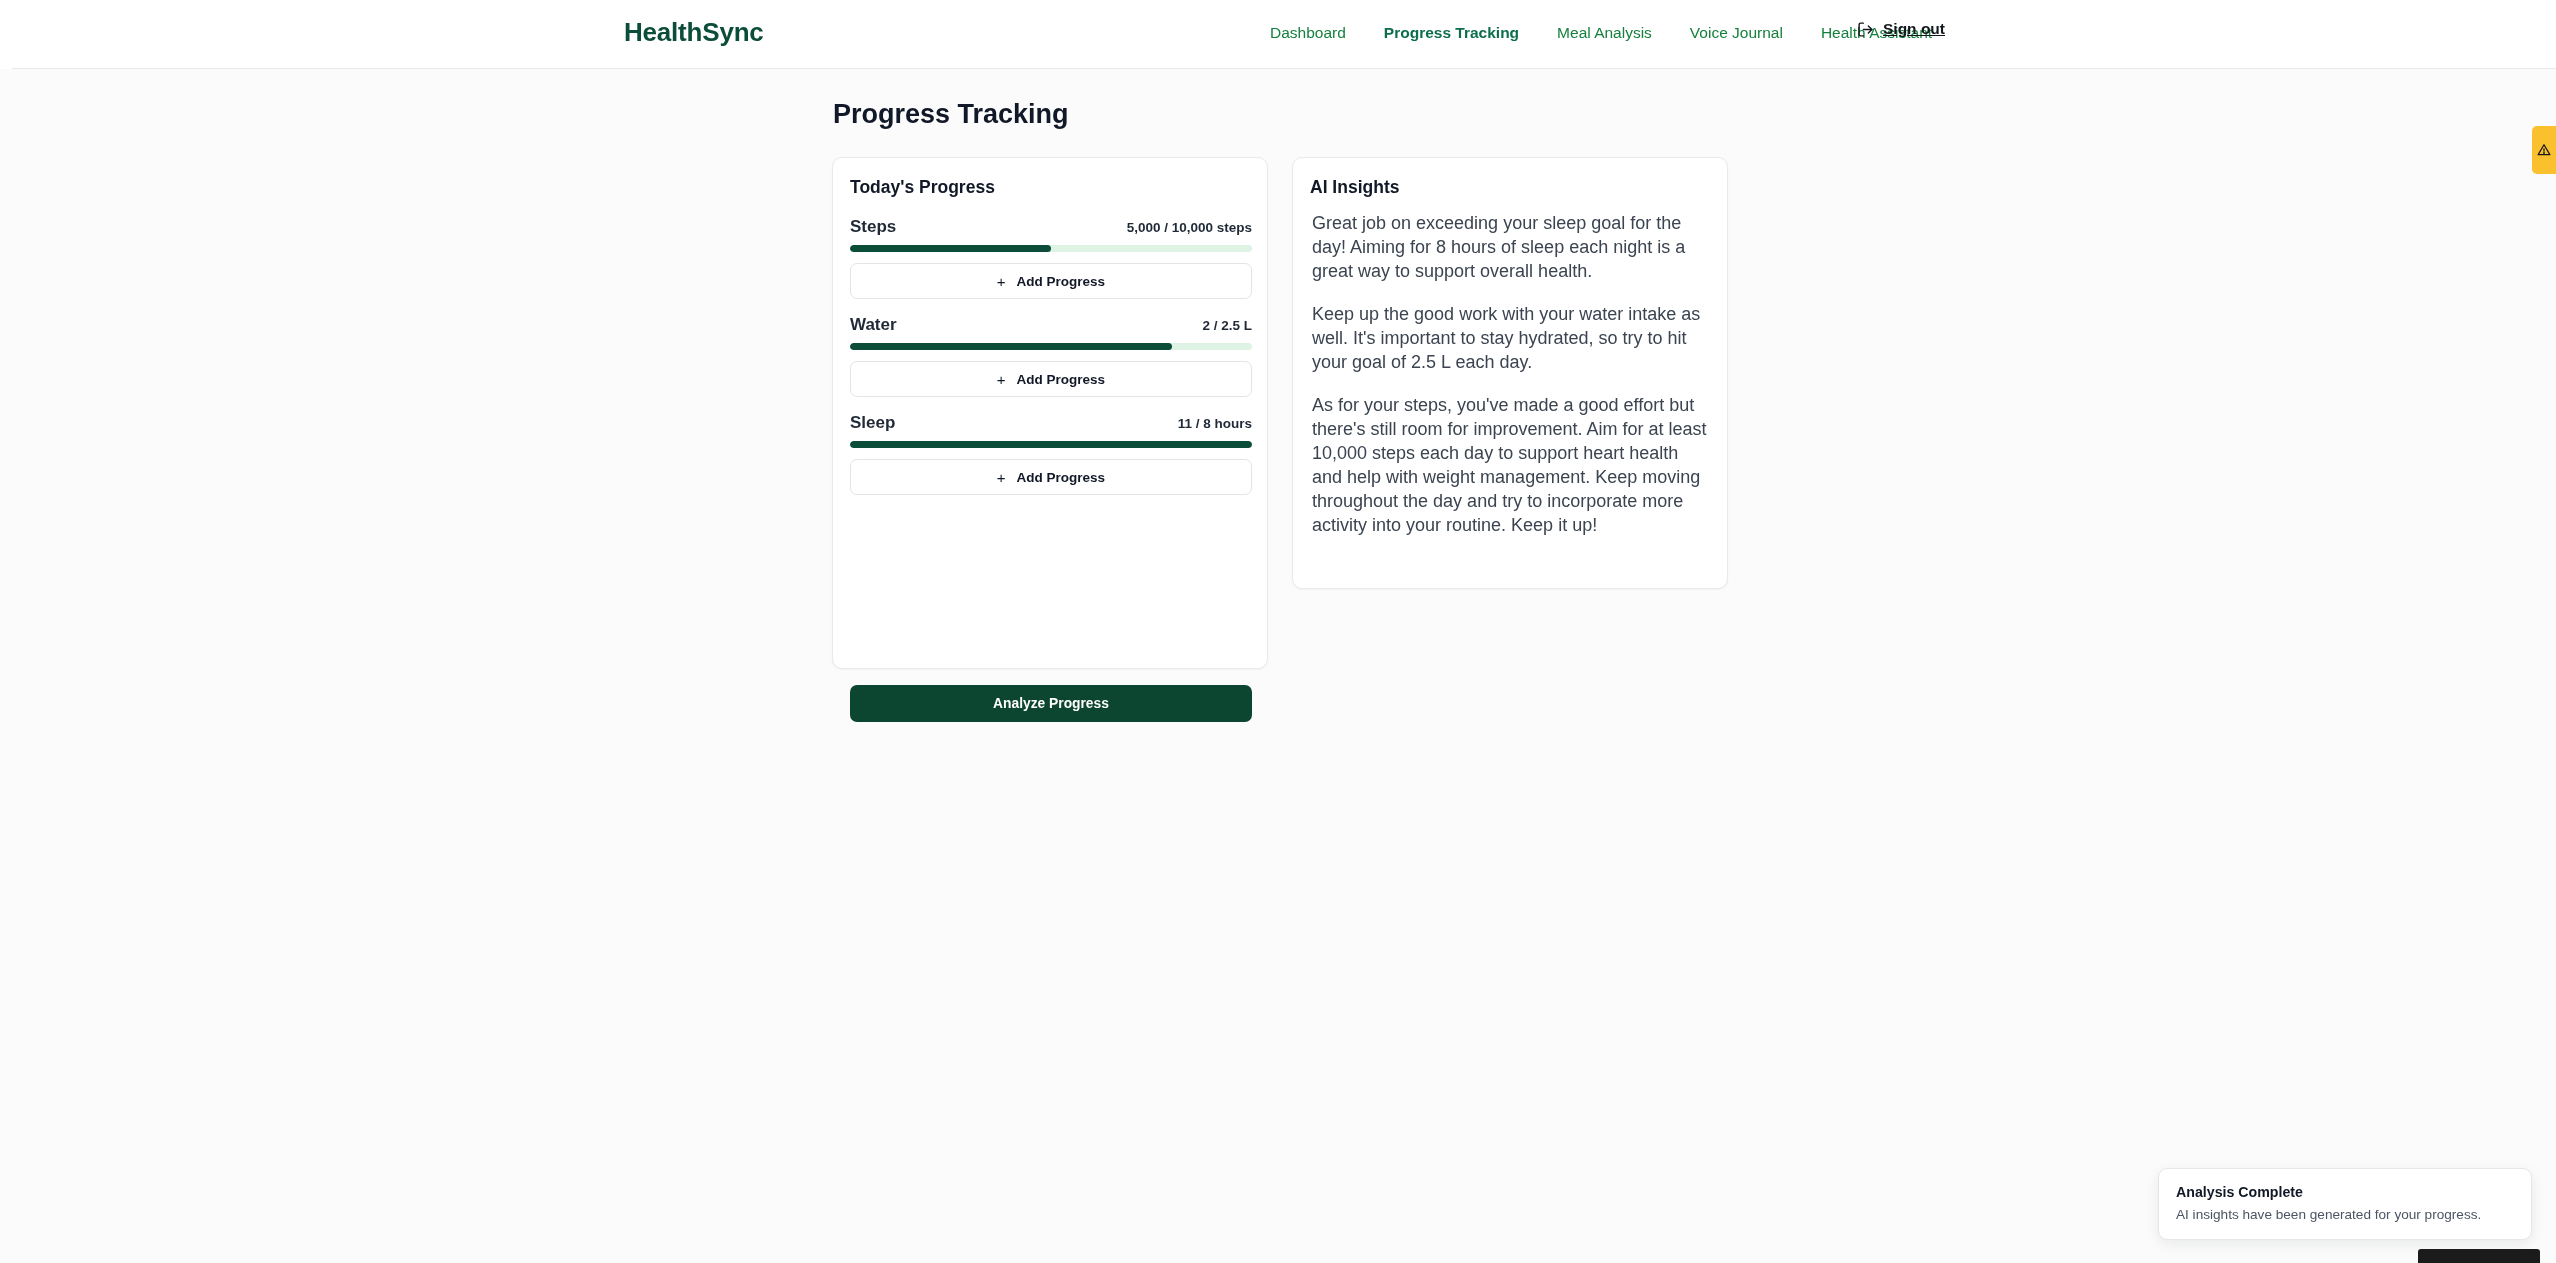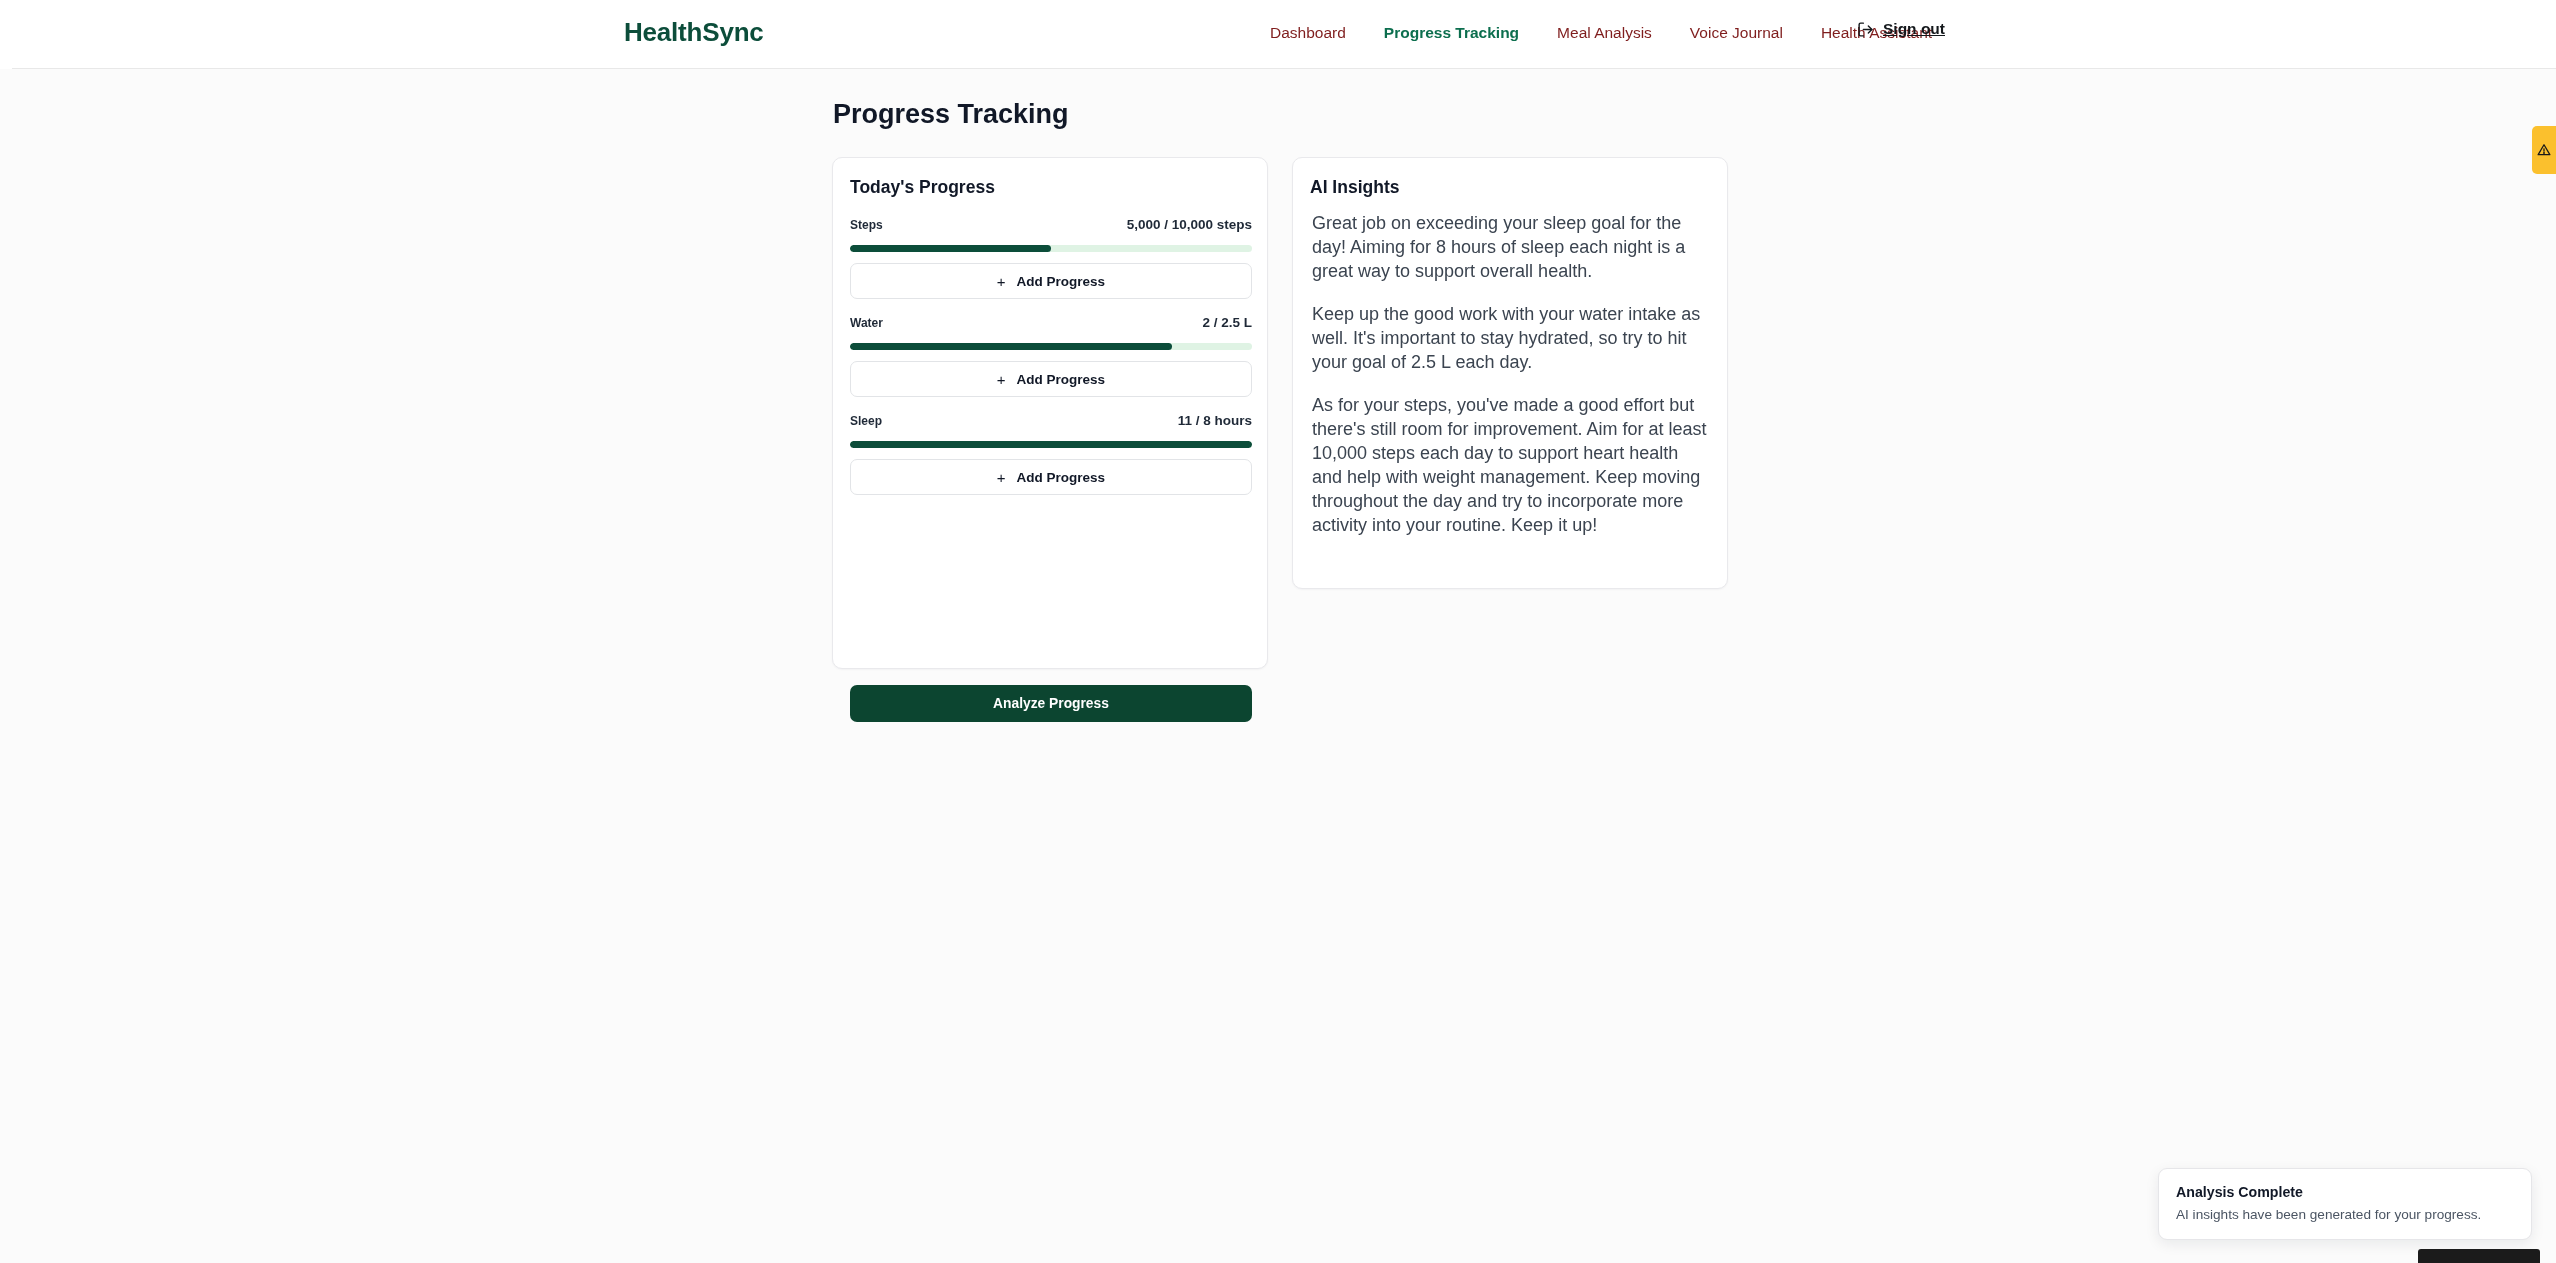--- a/index.html
+++ b/index.html
@@ -39,21 +39,21 @@
   .nav-links {
     position: absolute;
     left: 1258px;
     top: 24px;
     display: flex;
     align-items: center;
     gap: 38px;
   }
   .nav-link {
     font-size: 15.5px;
-    color: #7f1d1d;
+    color: #15803d;
     text-decoration: none;
     white-space: nowrap;
   }
   .nav-link.active {
     color: #0c6e4e;
     font-weight: 600;
   }
   .signout {
     position: absolute;
     left: 1845px;
@@ -125,21 +125,21 @@
     width: 402px;
   }
   .metric { margin-bottom: 0; }
   .metric-head {
     display: flex;
     justify-content: space-between;
     align-items: baseline;
     height: 19px;
   }
   .metric-name {
-    font-size: 12px;
+    font-size: 17px;
     font-weight: 600;
     color: #1f2937;
   }
   .metric-value {
     font-size: 13.5px;
     font-weight: 600;
     color: #1f2937;
   }
   .bar-track {
     margin-top: 9px;

